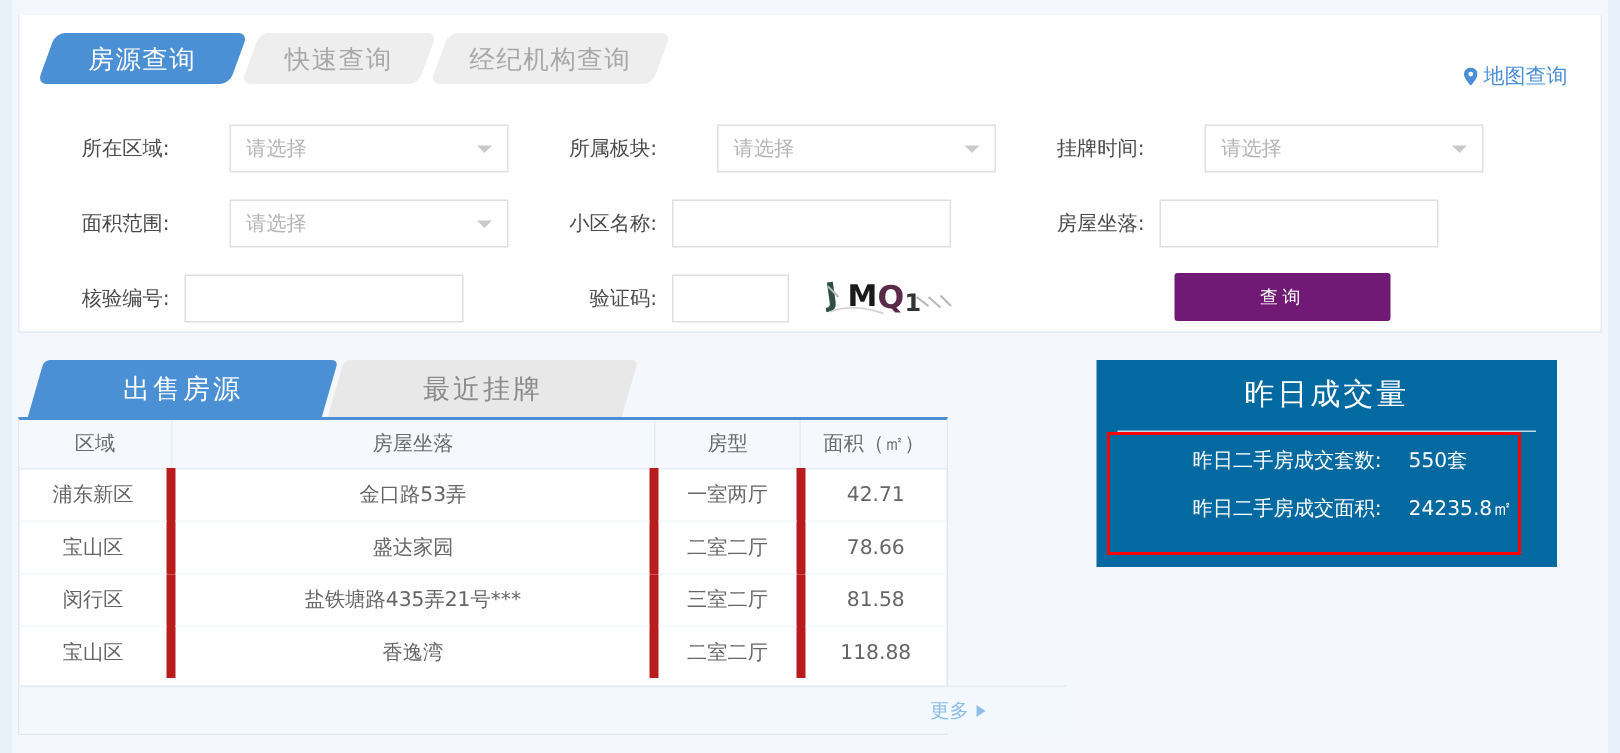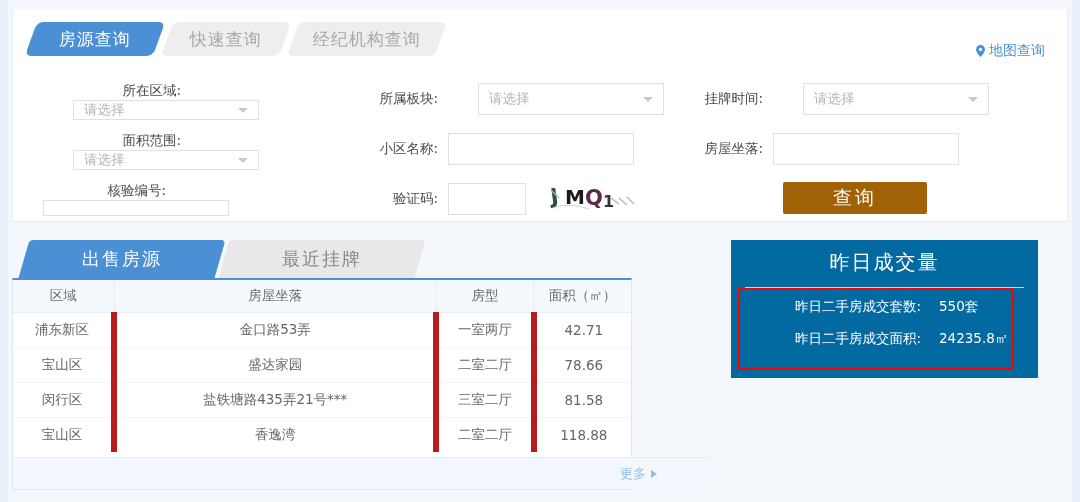--- a/index.html
+++ b/index.html
@@ -127,44 +127,44 @@
     position: absolute;
     right: 10px; top: 50%;
     margin-top: -2px;
     width: 0; height: 0;
     border-left: 5px solid transparent;
     border-right: 5px solid transparent;
     border-top: 5px solid #c9c9c9;
   }
 
   
-  .col-1 { left: 30px; flex-direction: column; }
+  .col-1 { left: 30px; }
   .col-2 { left: 355px; }
   .col-3 { left: 680px; }
   .lbl-w { width: 70px; }
 
   .ctl.captcha-input { width: 78px; }
 
   
   .captcha-img {
     position: absolute;
     left: 536px; top: 168px;
     width: 96px; height: 34px;
     overflow: hidden;
   }
   .captcha-img svg { display:block; }
 
   
   .btn-search {
     position: absolute;
     left: 770px; top: 172px;
     width: 144px; height: 32px;
-    background: #a16207;
+    background: #701a75;
     color: #ffffff;
-    font-size: 19px;
+    font-size: 12px;
     letter-spacing: 3px;
     border: none;
     border-radius: 2px;
     cursor: pointer;
     font-family: inherit;
   }
 
   
   .list-panel {
     position: absolute;

